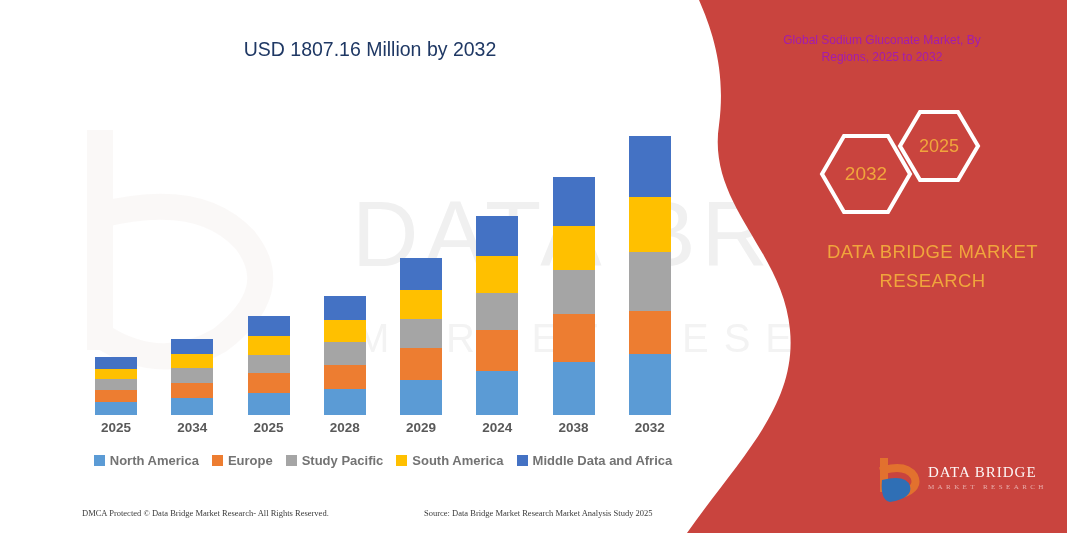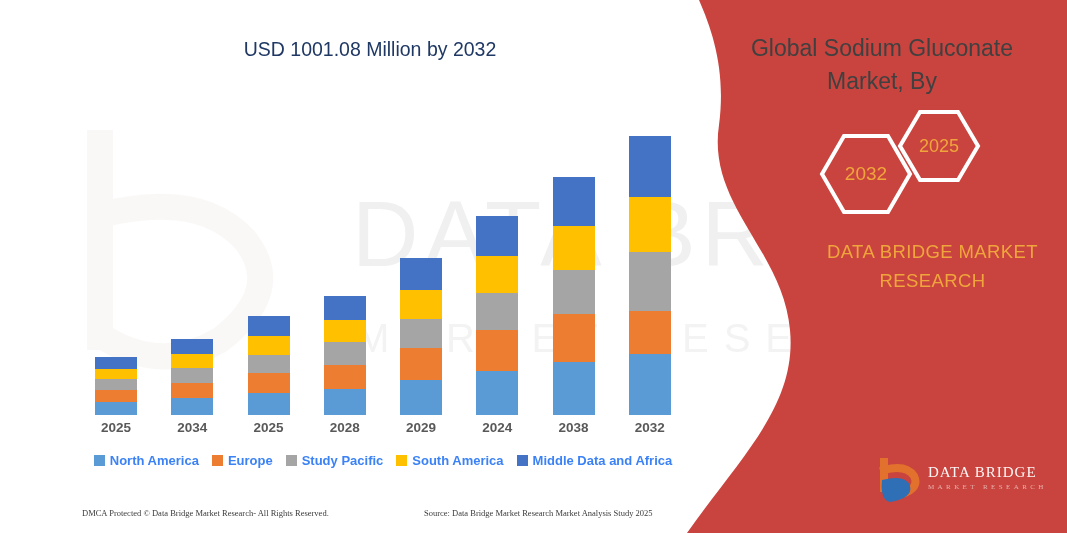--- a/index.html
+++ b/index.html
@@ -47,30 +47,30 @@
 
   .xaxis{position:absolute;left:78px;top:420px;width:610px;display:flex;}
   .xtick{flex:1 1 0;text-align:center;font-size:13.5px;font-weight:bold;color:#595959;}
 
   .legend{
     position:absolute;left:78px;top:453px;width:610px;
     display:flex;justify-content:center;align-items:center;gap:13px;
   }
   .lg-item{display:flex;align-items:center;gap:5px;}
   .lg-sw{width:11px;height:11px;display:inline-block;}
-  .lg-tx{font-size:13px;font-weight:bold;color:#3b82f6;white-space:nowrap;}
+  .lg-tx{font-size:13px;font-weight:bold;color:#737373;white-space:nowrap;}
 
   .foot{position:absolute;left:0;top:508px;width:700px;}
   .foot-l{position:absolute;left:82px;top:0;font-size:8.5px;color:#3b3b3b;font-family:"Liberation Serif",serif;white-space:nowrap;}
   .foot-r{position:absolute;left:424px;top:0;font-size:8.5px;color:#3b3b3b;font-family:"Liberation Serif",serif;white-space:nowrap;}
 
   
   .rp-title{
     position:absolute;left:712px;top:32px;width:340px;
-    text-align:center;color:#404040;font-size:23px;line-height:1.45;
+    text-align:center;color:#a21caf;font-size:12px;line-height:1.45;
   }
   .hexes{position:absolute;left:818px;top:108px;width:170px;height:110px;}
   .hex{position:absolute;display:flex;align-items:center;justify-content:center;}
   .hex svg{position:absolute;left:0;top:0;}
   .hex span{position:relative;color:#f0a53c;font-weight:400;}
   #hex-2032{left:0;top:24px;width:96px;height:84px;}
   #hex-2032 span{font-size:19px;}
   #hex-2025{left:78px;top:0;width:86px;height:76px;}
   #hex-2025 span{font-size:18px;}
 
@@ -98,21 +98,21 @@
   </div>
 
   <div class="redpanel">
     <svg width="420" height="533" viewBox="0 0 420 533">
       <path d="M52 0 L420 0 L420 533 L40 533 C 95 455, 150 405, 143 330
                C 136 250, 60 205, 72 125 C 79 72, 66 32, 52 0 Z" fill="#c9443e"></path>
     </svg>
   </div>
 
   <div class="chart-title">
-    <div>USD 1001.08 Million by 2032</div>
+    <div>USD 1807.16 Million by 2032</div>
   </div>
 
   <div class="plot">
     <div class="bars" id="bars">
         <div class="barcol">
           <div class="bar" style="height: 58.2764px;">
             <div class="seg" style="background: rgb(91, 155, 213); height: 22.063%;"></div>
             <div class="seg" style="background: rgb(237, 125, 49); height: 20.3438%;"></div>
             <div class="seg" style="background: rgb(165, 165, 165); height: 18.6246%;"></div>
             <div class="seg" style="background: rgb(255, 192, 0); height: 18.6246%;"></div>
@@ -219,20 +219,21 @@
       </div>
     </div>
 
   <div class="foot">
     <div class="foot-l">DMCA Protected © Data Bridge Market Research-  All Rights Reserved.</div>
     <div class="foot-r">Source: Data Bridge Market Research  Market Analysis Study 2025</div>
   </div>
 
   <div class="rp-title">
     <div>Global Sodium Gluconate Market, By</div>
+    <div>Regions, 2025 to 2032</div>
   </div>
 
   <div class="hexes">
     <div class="hex" id="hex-2032">
       <svg width="96" height="84" viewBox="0 0 96 84">
         <polygon points="26,4 70,4 92,42 70,80 26,80 4,42" fill="none" stroke="#ffffff" stroke-width="4"></polygon>
       </svg>
       <span>2032</span>
     </div>
     <div class="hex" id="hex-2025">

